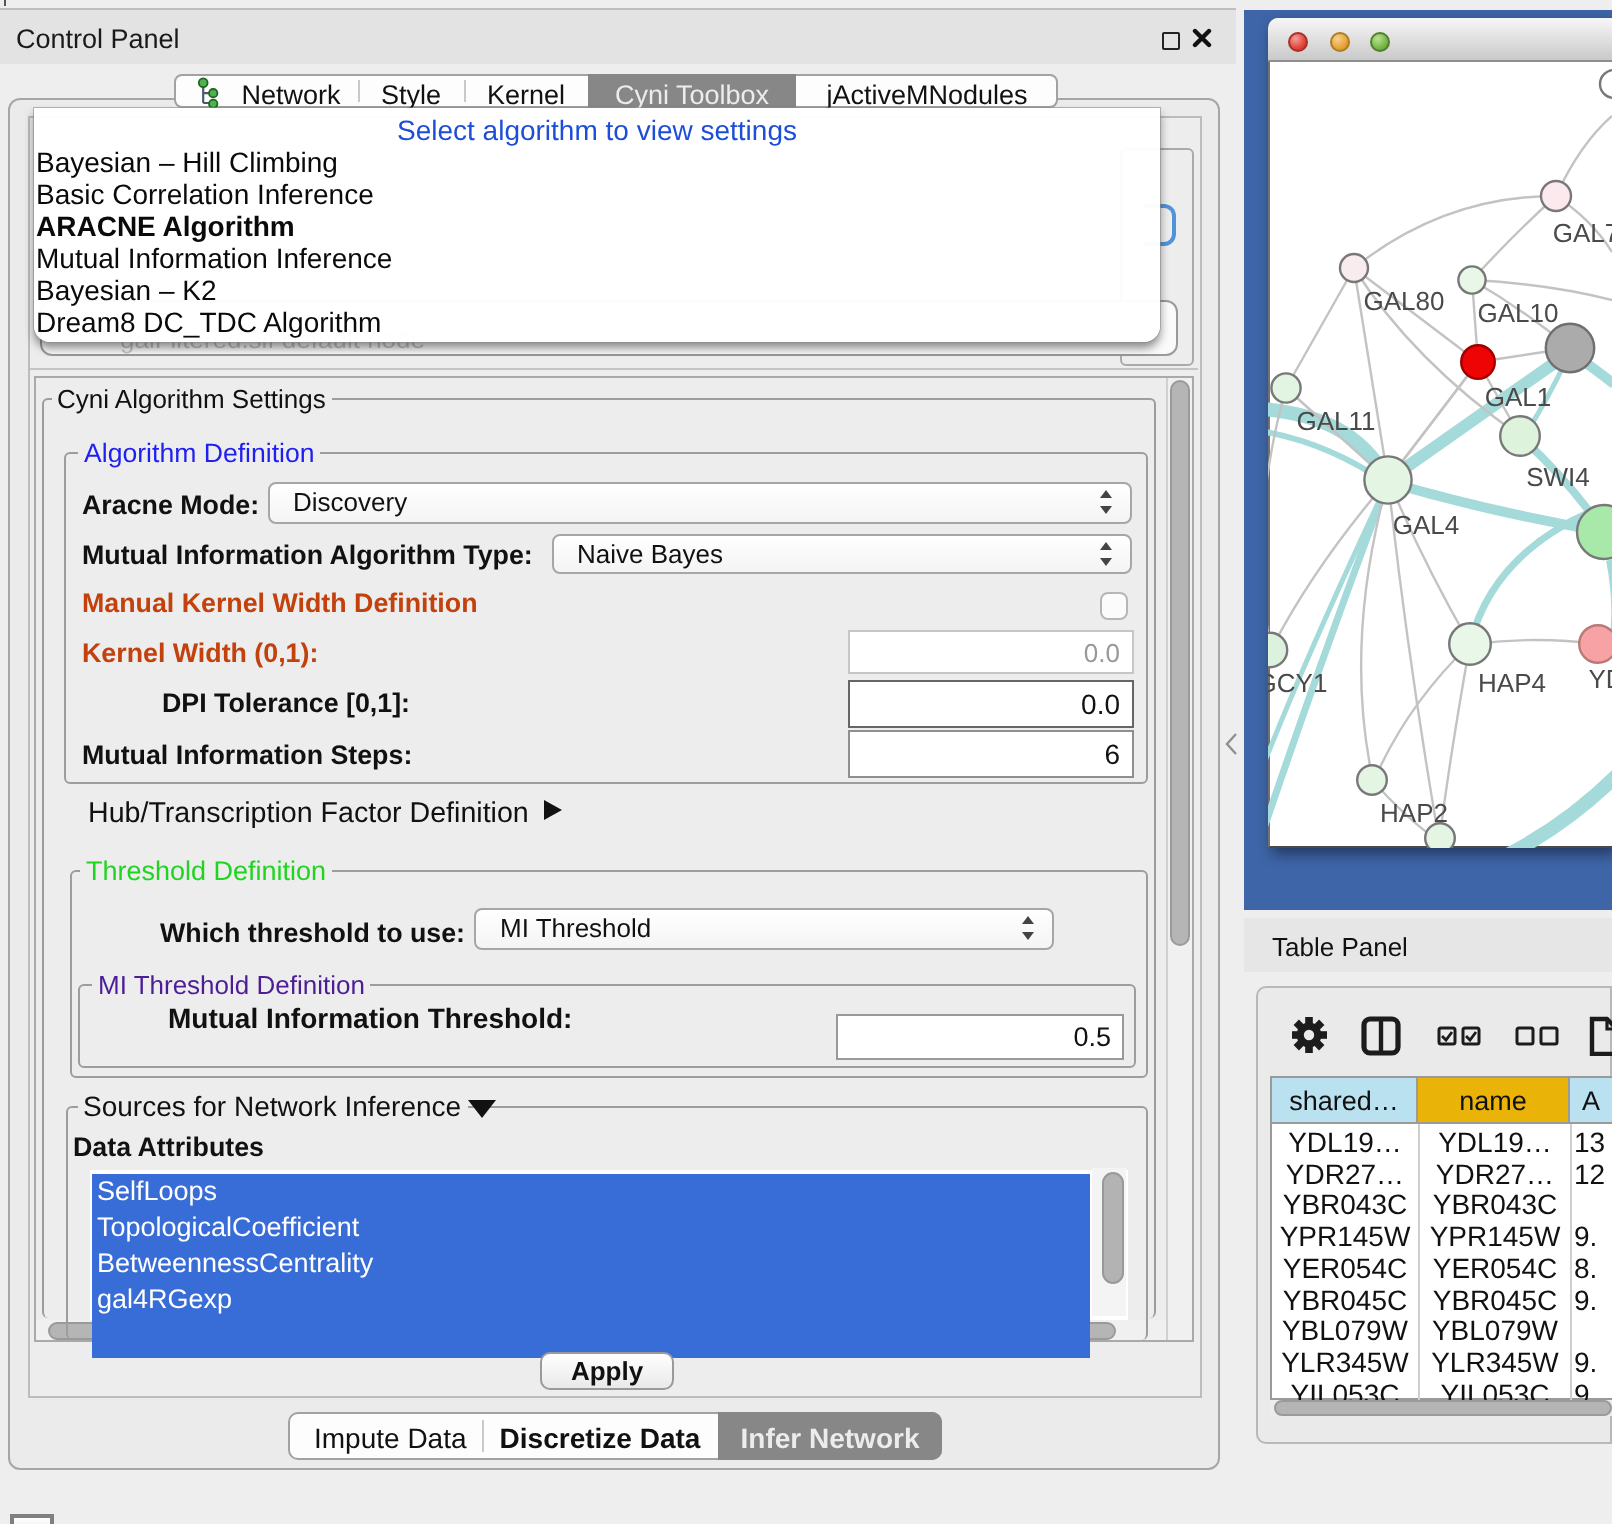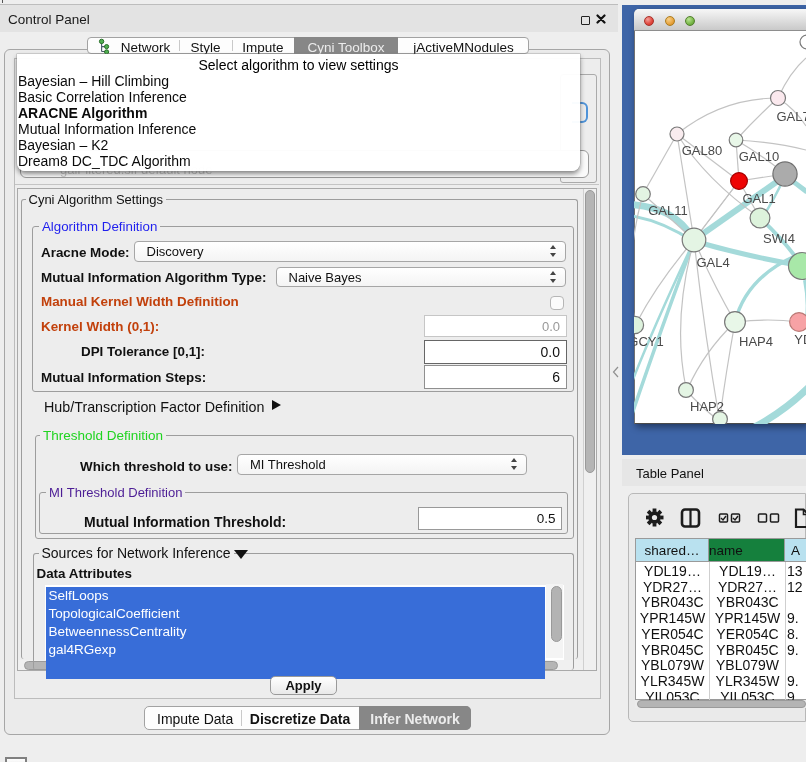--- a/index.html
+++ b/index.html
@@ -37,21 +37,21 @@
 <div class="abs" style="left:179px;top:40px;width:1px;height:11px;background:#c9c9c9;"></div>
 <div class="abs" style="left:232px;top:40px;width:1px;height:11px;background:#c9c9c9;"></div>
 <svg class="abs" style="left:96px;top:38px;" width="14" height="16" viewBox="0 0 14 16">
 <path d="M5.6 5 L5.6 13.5 M5.6 8.6 L10.6 8.6 M5.6 13.5 L10.6 13.5" stroke="#4a5a6a" stroke-width="1.1" fill="none"></path>
 <circle cx="5.6" cy="3.4" r="2.2" fill="#52b052" stroke="#1e661e" stroke-width="0.9"></circle>
 <circle cx="10.6" cy="8.6" r="2.1" fill="#52b052" stroke="#1e661e" stroke-width="0.9"></circle>
 <circle cx="10.6" cy="13.9" r="2.1" fill="#52b052" stroke="#1e661e" stroke-width="0.9"></circle>
   </svg>
 <div class="abs" style="left:112px;top:39.5px;width:67px;text-align:center;font-size:13.5px;">Network</div>
 <div class="abs" style="left:179px;top:39.5px;width:53px;text-align:center;font-size:13.5px;">Style</div>
-<div class="abs" style="left:232px;top:39.5px;width:62px;text-align:center;font-size:13.5px;">Impute</div>
+<div class="abs" style="left:232px;top:39.5px;width:62px;text-align:center;font-size:13.5px;">Kernel</div>
 <div class="abs" style="left:294px;top:39.5px;width:104px;text-align:center;font-size:13.5px;color:#ececec;">Cyni Toolbox</div>
 <div class="abs" style="left:398px;top:39.5px;width:131px;text-align:center;font-size:13.5px;">jActiveMNodules</div>
 
 <div class="abs" style="left:14px;top:58px;width:586.5px;height:641px;background:#ededed;border:1px solid #bcbcbc;box-sizing:border-box;"></div>
 
 <div class="abs" style="left:560px;top:74px;width:35px;height:107px;border:1px solid #aaa;border-radius:3px;"></div>
 <div class="abs" style="left:572px;top:102px;width:16px;height:21px;border:2.2px solid #4f93d8;border-left:none;border-radius:0 6px 6px 0;box-sizing:border-box;"></div>
 <div class="abs" style="left:20px;top:150px;width:569px;height:28px;border:1px solid #9a9a9a;border-radius:6px;background:#fafafa;box-sizing:border-box;"></div>
 <div class="abs" style="left:15px;top:184px;width:584px;height:1px;background:#c4c4c4;"></div>
 
@@ -97,21 +97,21 @@
 </div>
 <div class="lbl b" style="left:80px;top:459px;">Which threshold to use:</div>
 <div class="combo" style="left:237px;top:453.5px;width:289.5px;height:21.5px;">
     <span class="txt">MI Threshold</span>
     <span class="arr"></span>
   </div>
 
 <div class="grp" style="left:39px;top:492px;width:529px;height:41.5px;">
   <div class="gt" style="left:6px;color:#4c1d95;font-size:13px;">MI Threshold Definition</div>
 </div>
-<div class="lbl b" style="left:48px;top:514px;font-size:14px;padding-left:36px;">Mutual Information Threshold:</div>
+<div class="lbl b" style="left:48px;top:501px;font-size:14px;padding-left:36px;">Mutual Information Threshold:</div>
 <div class="field" style="left:418px;top:506.5px;width:143.5px;height:23.5px;border:1px solid #999;font-size:13.5px;padding-right:5px;line-height:21.5px;">0.5</div>
 
 <div class="grp" style="left:32.5px;top:553px;width:541px;height:117px;border-bottom:none;">
   <div class="gt" style="left:5px;font-size:14px;">Sources for Network Inference</div>
 </div>
 <div class="abs" style="left:234px;top:550px;width:0;height:0;border-left:7px solid transparent;border-right:7px solid transparent;border-top:9px solid #111;"></div>
 <div class="lbl b" style="left:36.5px;top:566px;">Data Attributes</div>
 
 <div class="abs" style="left:45px;top:585px;width:519px;height:75px;background:#fff;"></div>
 <div class="abs" style="left:45.5px;top:587px;width:499.5px;height:92px;background:#386dd8;color:#fff;font-size:13.5px;line-height:17.9px;padding-left:3px;box-sizing:border-box;overflow:hidden;">SelfLoops<br>TopologicalCoefficient<br>BetweennessCentrality<br>gal4RGexp</div>
@@ -247,29 +247,29 @@
   <path d="M87 10 l2 2 l3 -4" stroke-width="1.4"></path>
   <rect x="112.5" y="6" width="8" height="8" rx="1" stroke-width="1.5"></rect>
   <rect x="124.5" y="6" width="8" height="8" rx="1" stroke-width="1.5"></rect>
   <path d="M150 1.5 h7.5 l5 5 v12.5 h-12.5 z" stroke-width="2.2"></path>
       <path d="M157.5 1.5 v5 h5" stroke-width="1.6"></path>
  </g>
 </svg>
 
 <div class="abs" style="left:635px;top:538px;width:171px;height:162px;background:#fff;border:1px solid #9a9a9a;border-right:none;box-sizing:border-box;"></div>
 <div class="abs" style="left:636px;top:539px;width:73px;height:23px;background:#b9e1ef;border-right:1px solid #9a9a9a;box-sizing:border-box;text-align:center;font-size:13.5px;line-height:23px;">shared…</div>
-<div class="abs" style="left:709px;top:539px;width:76px;height:23px;background:#15803d;border-right:1px solid #9a9a9a;box-sizing:border-box;font-size:13.5px;line-height:23px;">name</div>
+<div class="abs" style="left:709px;top:539px;width:76px;height:23px;background:#eab308;border-right:1px solid #9a9a9a;box-sizing:border-box;text-align:center;font-size:13.5px;line-height:23px;">name</div>
 <div class="abs" style="left:785px;top:539px;width:21px;height:23px;background:#b9e1ef;text-align:center;font-size:13.5px;line-height:23px;">A</div>
 <div class="abs" style="left:636px;top:561px;width:170px;height:1px;background:#9a9a9a;"></div>
 <div class="abs" style="left:709px;top:562px;width:1px;height:138px;background:#cfcfcf;"></div>
 <div class="abs" style="left:785px;top:562px;width:1px;height:138px;background:#cfcfcf;"></div>
 <div class="abs" style="left:636px;top:564px;width:73px;height:136px;text-align:center;font-size:14px;line-height:15.7px;overflow:hidden;">YDL19…<br>YDR27…<br>YBR043C<br>YPR145W<br>YER054C<br>YBR045C<br>YBL079W<br>YLR345W<br>YIL053C</div>
 <div class="abs" style="left:710px;top:564px;width:75px;height:136px;text-align:center;font-size:14px;line-height:15.7px;overflow:hidden;">YDL19…<br>YDR27…<br>YBR043C<br>YPR145W<br>YER054C<br>YBR045C<br>YBL079W<br>YLR345W<br>YIL053C</div>
 <div class="abs" style="left:787px;top:564px;width:30px;height:136px;text-align:left;font-size:14px;line-height:15.7px;overflow:hidden;">13<br>12<br>&nbsp;<br>9.<br>8.<br>9.<br>&nbsp;<br>9.<br>9.</div>
 
 <div class="abs" style="left:635px;top:700px;width:171px;height:8px;background:#ececec;"></div>
 <div class="abs" style="left:637px;top:700px;width:169px;height:8px;background:#b4b4b4;border:1px solid #9a9a9a;border-radius:4px;box-sizing:border-box;"></div>
 
 <div class="abs" style="left:60px;top:162px;color:rgba(60,60,60,0.28);font-size:13px;">galFiltered.sif default node</div>
 
 <div class="abs" style="left:17px;top:54px;width:563px;height:117px;background:rgba(255,255,255,0.97);border-radius:0 0 8px 8px;box-shadow:0 0 0 0.5px rgba(140,140,140,0.6),0 3px 5px rgba(0,0,0,0.45);"></div>
-<div class="abs" style="left:17px;top:57px;width:563px;text-align:center;color:#000000;font-size:14px;">Select algorithm to view settings</div>
+<div class="abs" style="left:17px;top:57px;width:563px;text-align:center;color:#1d4ed8;font-size:14px;">Select algorithm to view settings</div>
 <div class="abs" style="left:18px;top:74px;width:540px;font-size:14px;line-height:15.9px;color:#0a0a0a;">Bayesian – Hill Climbing<br>Basic Correlation Inference<br><span class="b">ARACNE Algorithm</span><br>Mutual Information Inference<br>Bayesian – K2<br>Dream8 DC_TDC Algorithm</div>
 
 </body></html>

